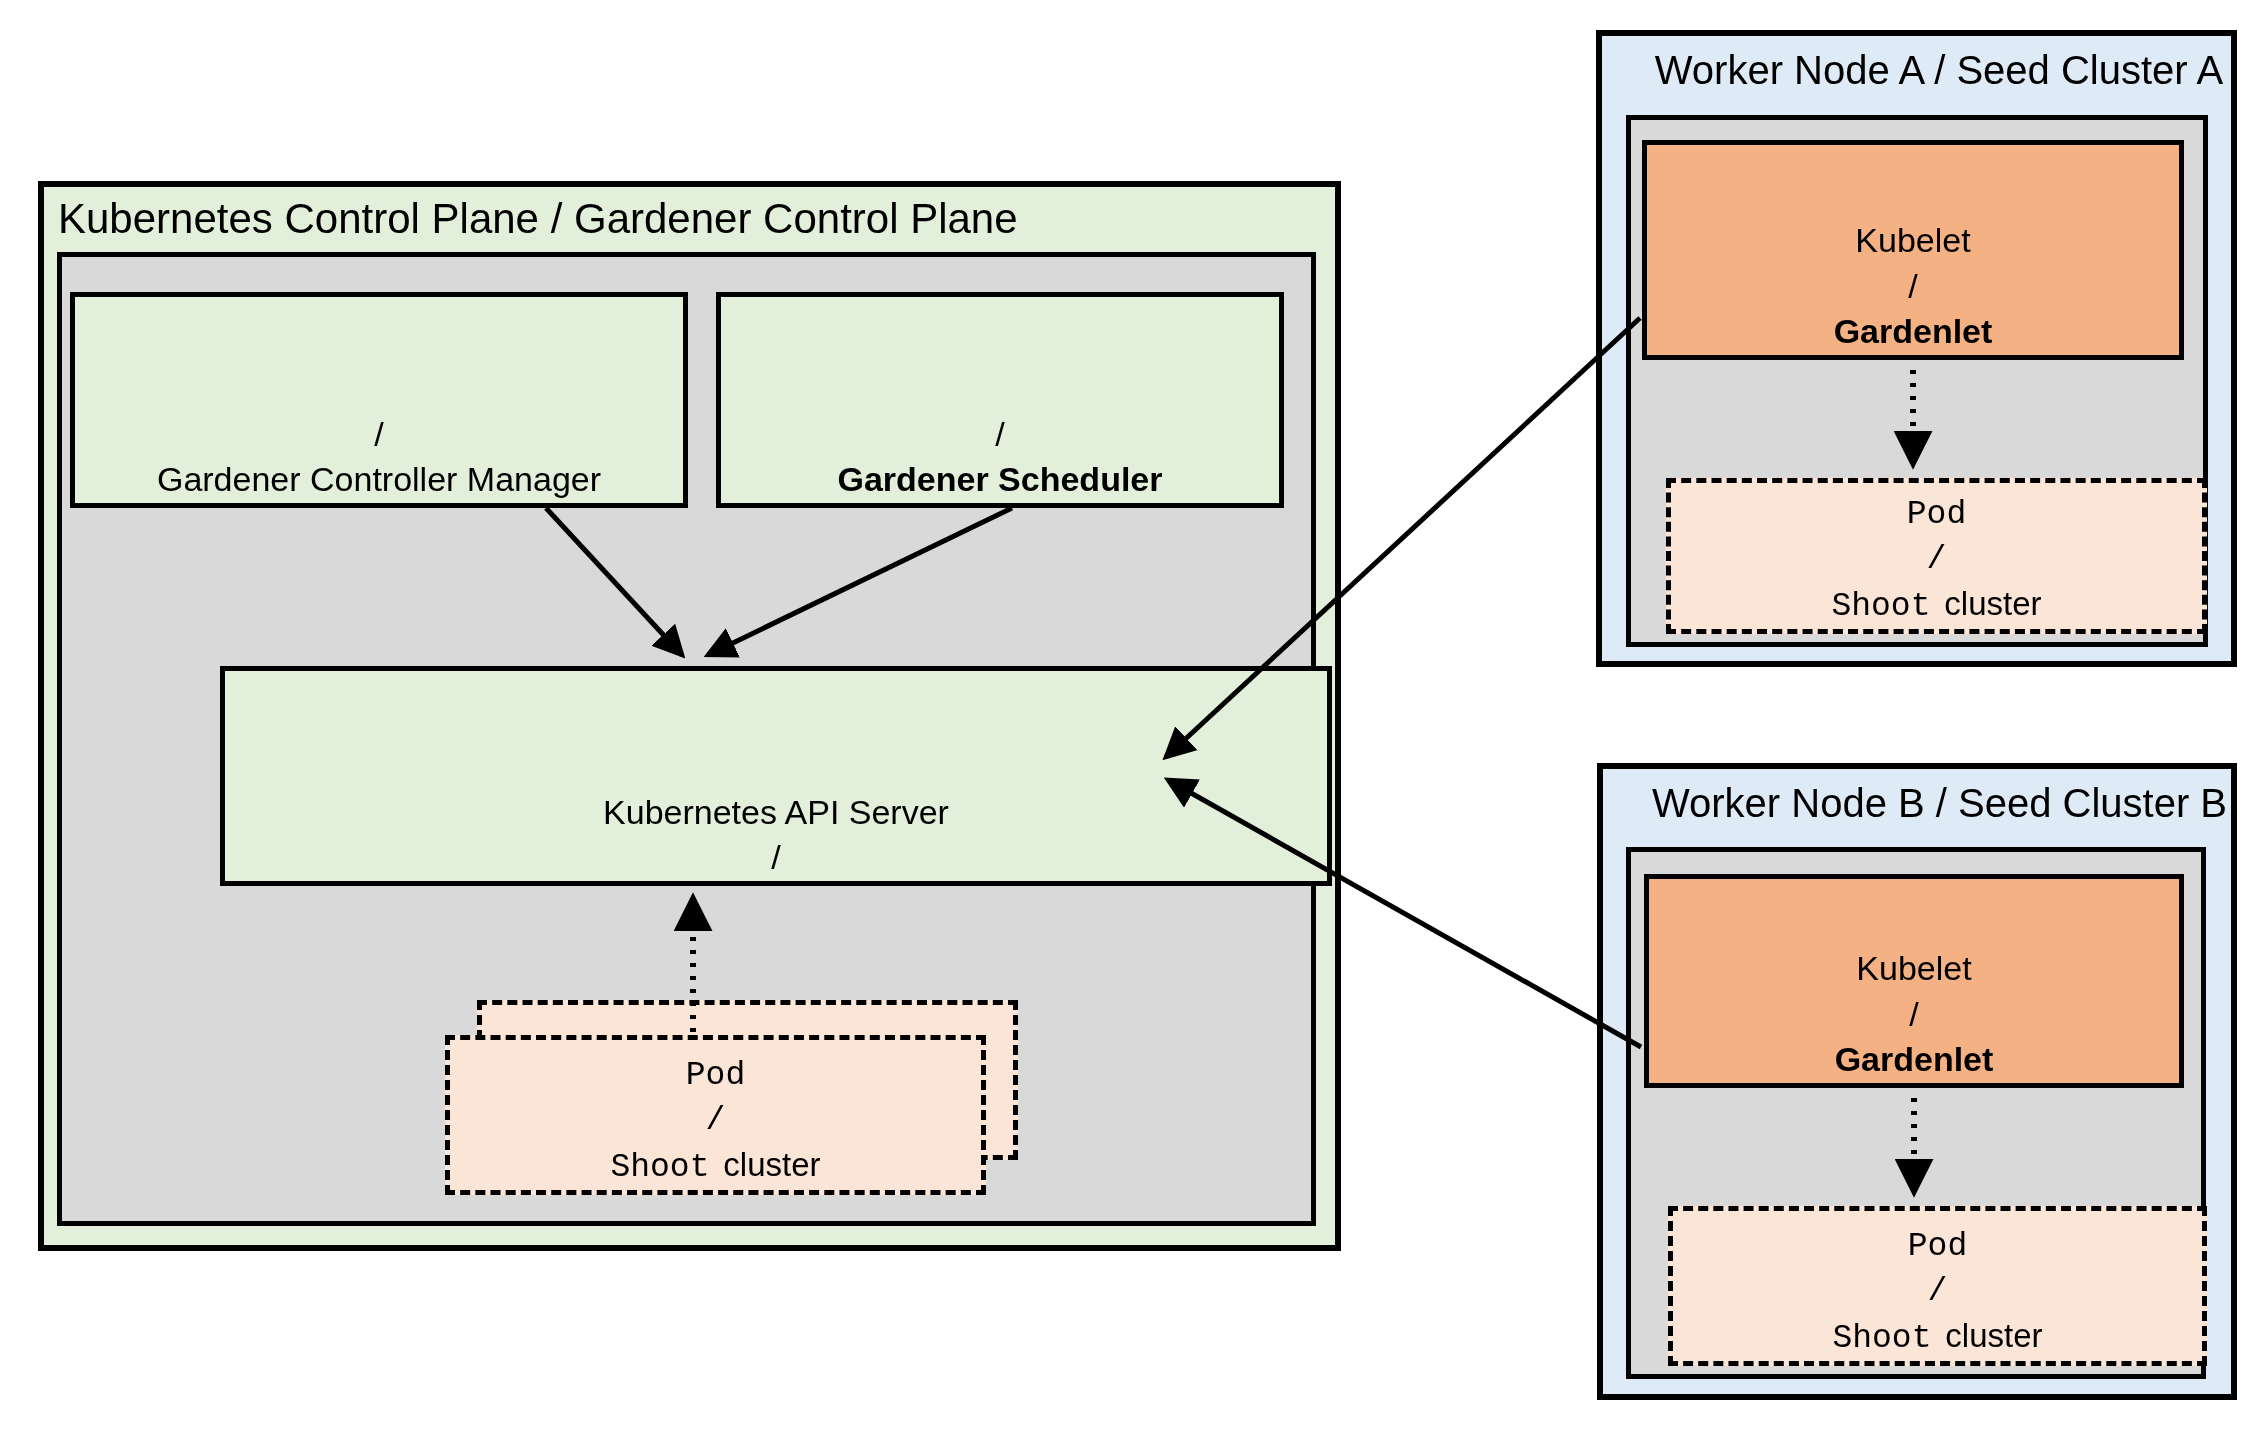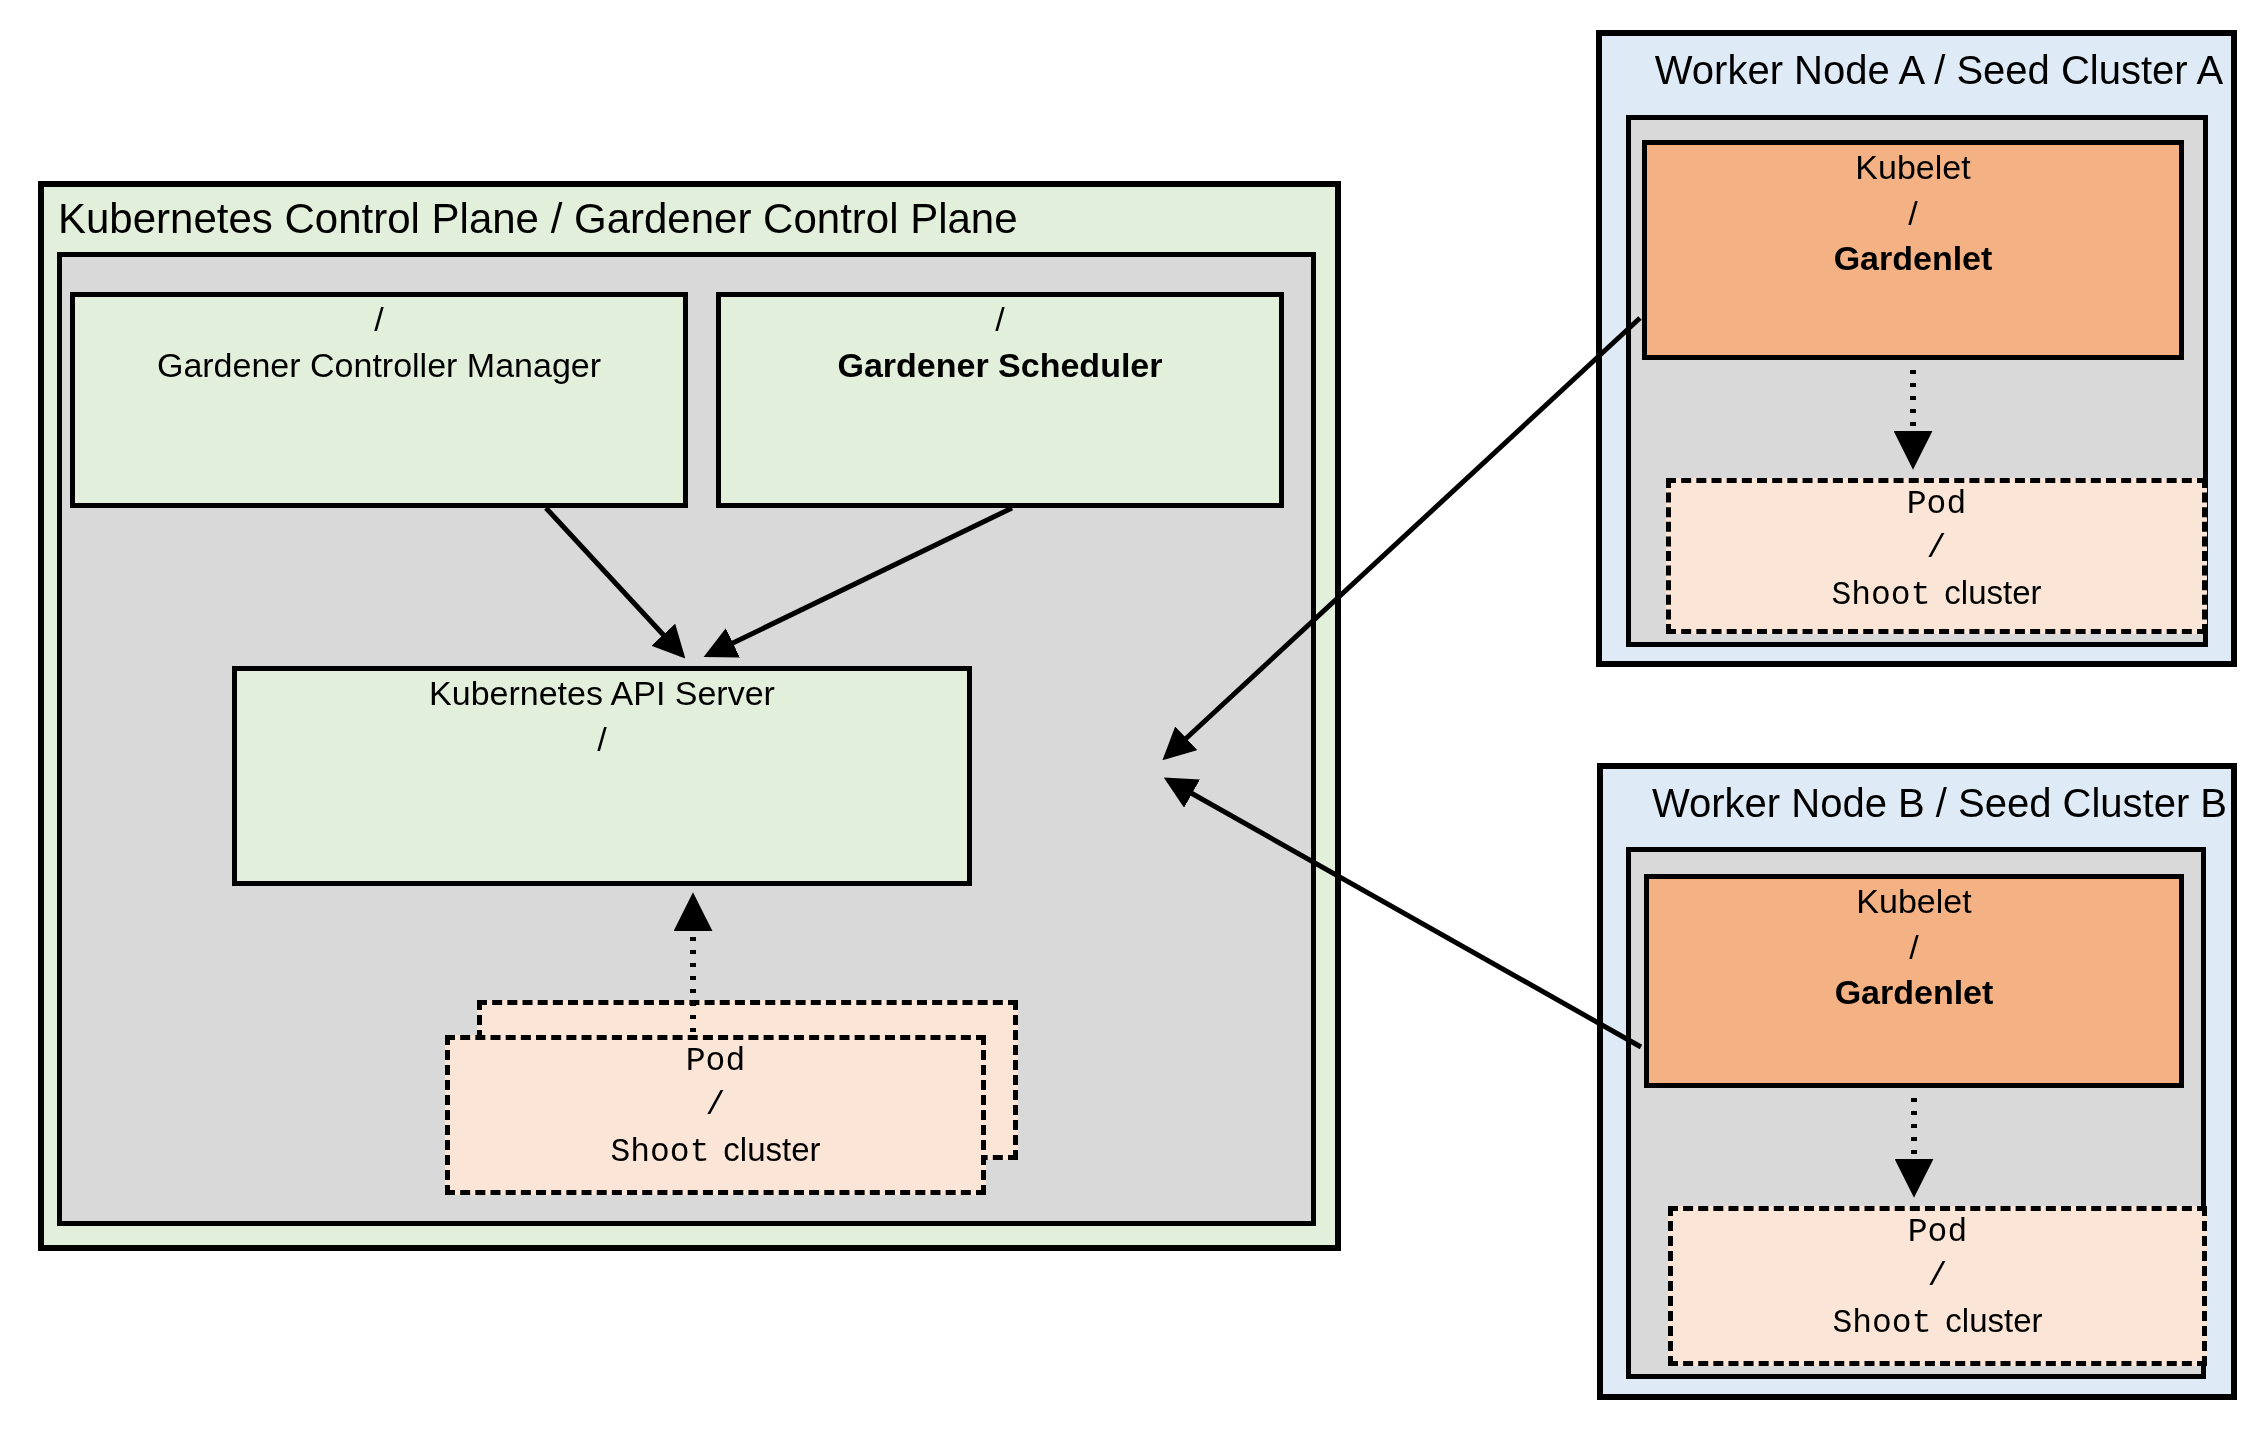--- a/index.html
+++ b/index.html
@@ -13,21 +13,21 @@
   #canvas{position:relative;width:2266px;height:1434px;background:var(--background);overflow:hidden;}
   .box{position:absolute;}
   .b6{border:6px solid var(--border);}
   .b5{border:5px solid var(--border);}
   .dashed{border:5px dashed var(--border);margin-left:24px;}
   .green{background:var(--green-fill);}
   .gray{background:var(--gray-fill);}
   .blue{background:var(--blue-fill);}
   .orange{background:var(--orange-fill);}
   .peach{background:var(--peach-fill);}
-  .stack{display:flex;flex-direction:column;align-items:center;justify-content:flex-start;
+  .stack{display:flex;flex-direction:column;align-items:center;justify-content:flex-end;
          width:100%;height:100%;text-align:center;font-size:34px;line-height:1.34;}
   .mono-stack{font-family:"Liberation Mono",monospace;font-size:33px;}
   .bold{font-weight:bold;}
   .cp-title{position:absolute;left:14px;top:8px;font-size:42px;white-space:nowrap;}
   .wn-title{position:absolute;left:0;top:12px;width:100%;text-align:center;font-size:40px;white-space:nowrap;padding-left:45px;}
   .mixed .sans-word{font-family:"Liberation Sans",sans-serif;margin-left:0.42em;}
   svg#arrows{position:absolute;left:0;top:0;pointer-events:none;}
 </style>
 </head>
 <body>
@@ -47,21 +47,21 @@
     </div>
   </div>
 
   <div class="box green b5" style="left:716px;top:292px;width:568px;height:216px;">
     <div class="stack">
       <div>/</div>
       <div class="bold">Gardener Scheduler</div>
     </div>
   </div>
 
-  <div class="box green b5" style="left:220px;top:666px;width:740px;height:220px;margin-left:12px;">
+  <div class="box green b5" style="left:220px;top:666px;width:1112px;height:220px;">
     <div class="stack">
       <div>Kubernetes API Server</div>
       <div>/</div>
     </div>
   </div>
 
   <div class="box peach dashed" style="left:453px;top:1000px;width:541px;height:160px;"></div>
 
   <div class="box peach dashed" style="left:421px;top:1035px;width:541px;height:160px;">
     <div class="stack mono-stack mixed">

